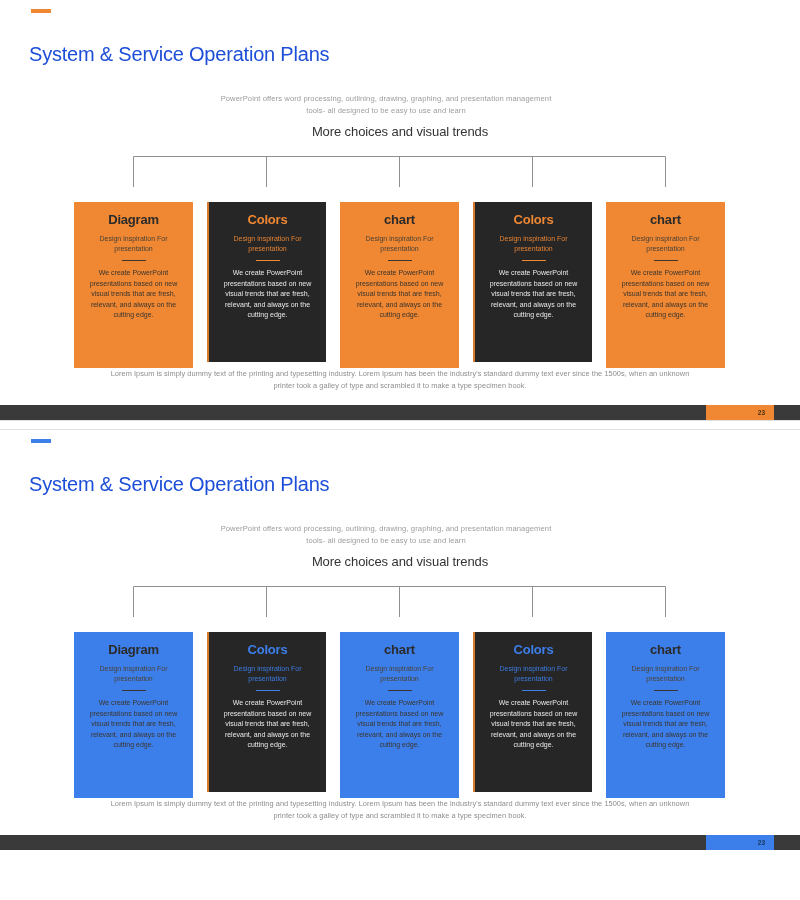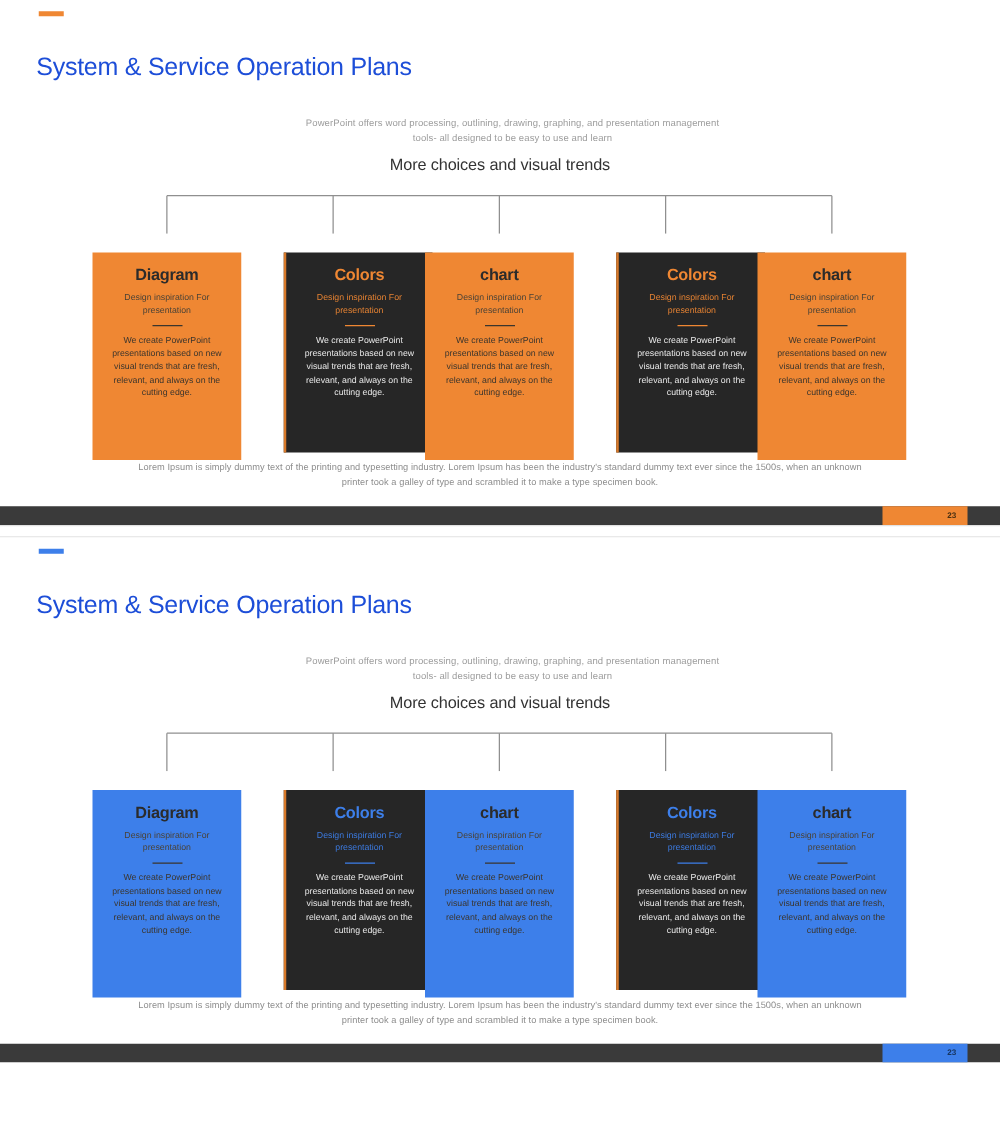--- a/index.html
+++ b/index.html
@@ -48,21 +48,21 @@
     letter-spacing: -0.2px;
     color: #1d4ed8;
     white-space: nowrap;
     font-family: "Liberation Sans", sans-serif;
     margin-top: 29px;
   }
 
   
   .intro {
     position: absolute;
-    left: 240px;
+    left: 216px;
     top: 93px;
     width: 340px;
     text-align: center;
     font-size: 7.6px;
     line-height: 12px;
     color: #9c9c9c;
     letter-spacing: 0.1px;
   }
   .headline {
     position: absolute;
@@ -95,21 +95,21 @@
   }
   .card {
     position: absolute;
     top: 0;
     width: 119px;
     box-sizing: border-box;
     padding: 10px 8px 8px 8px;
     text-align: center;
   }
   .card.light { height: 166px; }
-  .card.dark  { height: 160px; background: #262626; border-left: 2px solid #d87a2b; margin-left: 20px; }
+  .card.dark  { height: 160px; background: #262626; border-left: 2px solid #d87a2b; }
 
   .card-title {
     font-size: 13px;
     font-weight: 700;
     line-height: 15px;
     margin-bottom: 7px;
     letter-spacing: -0.2px;
   }
   .card-sub {
     font-size: 7px;

